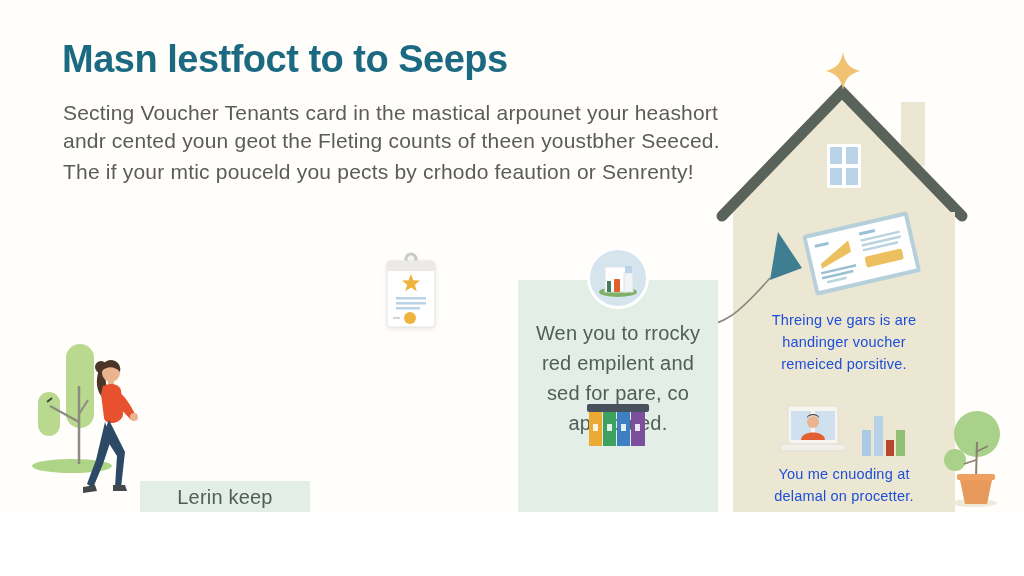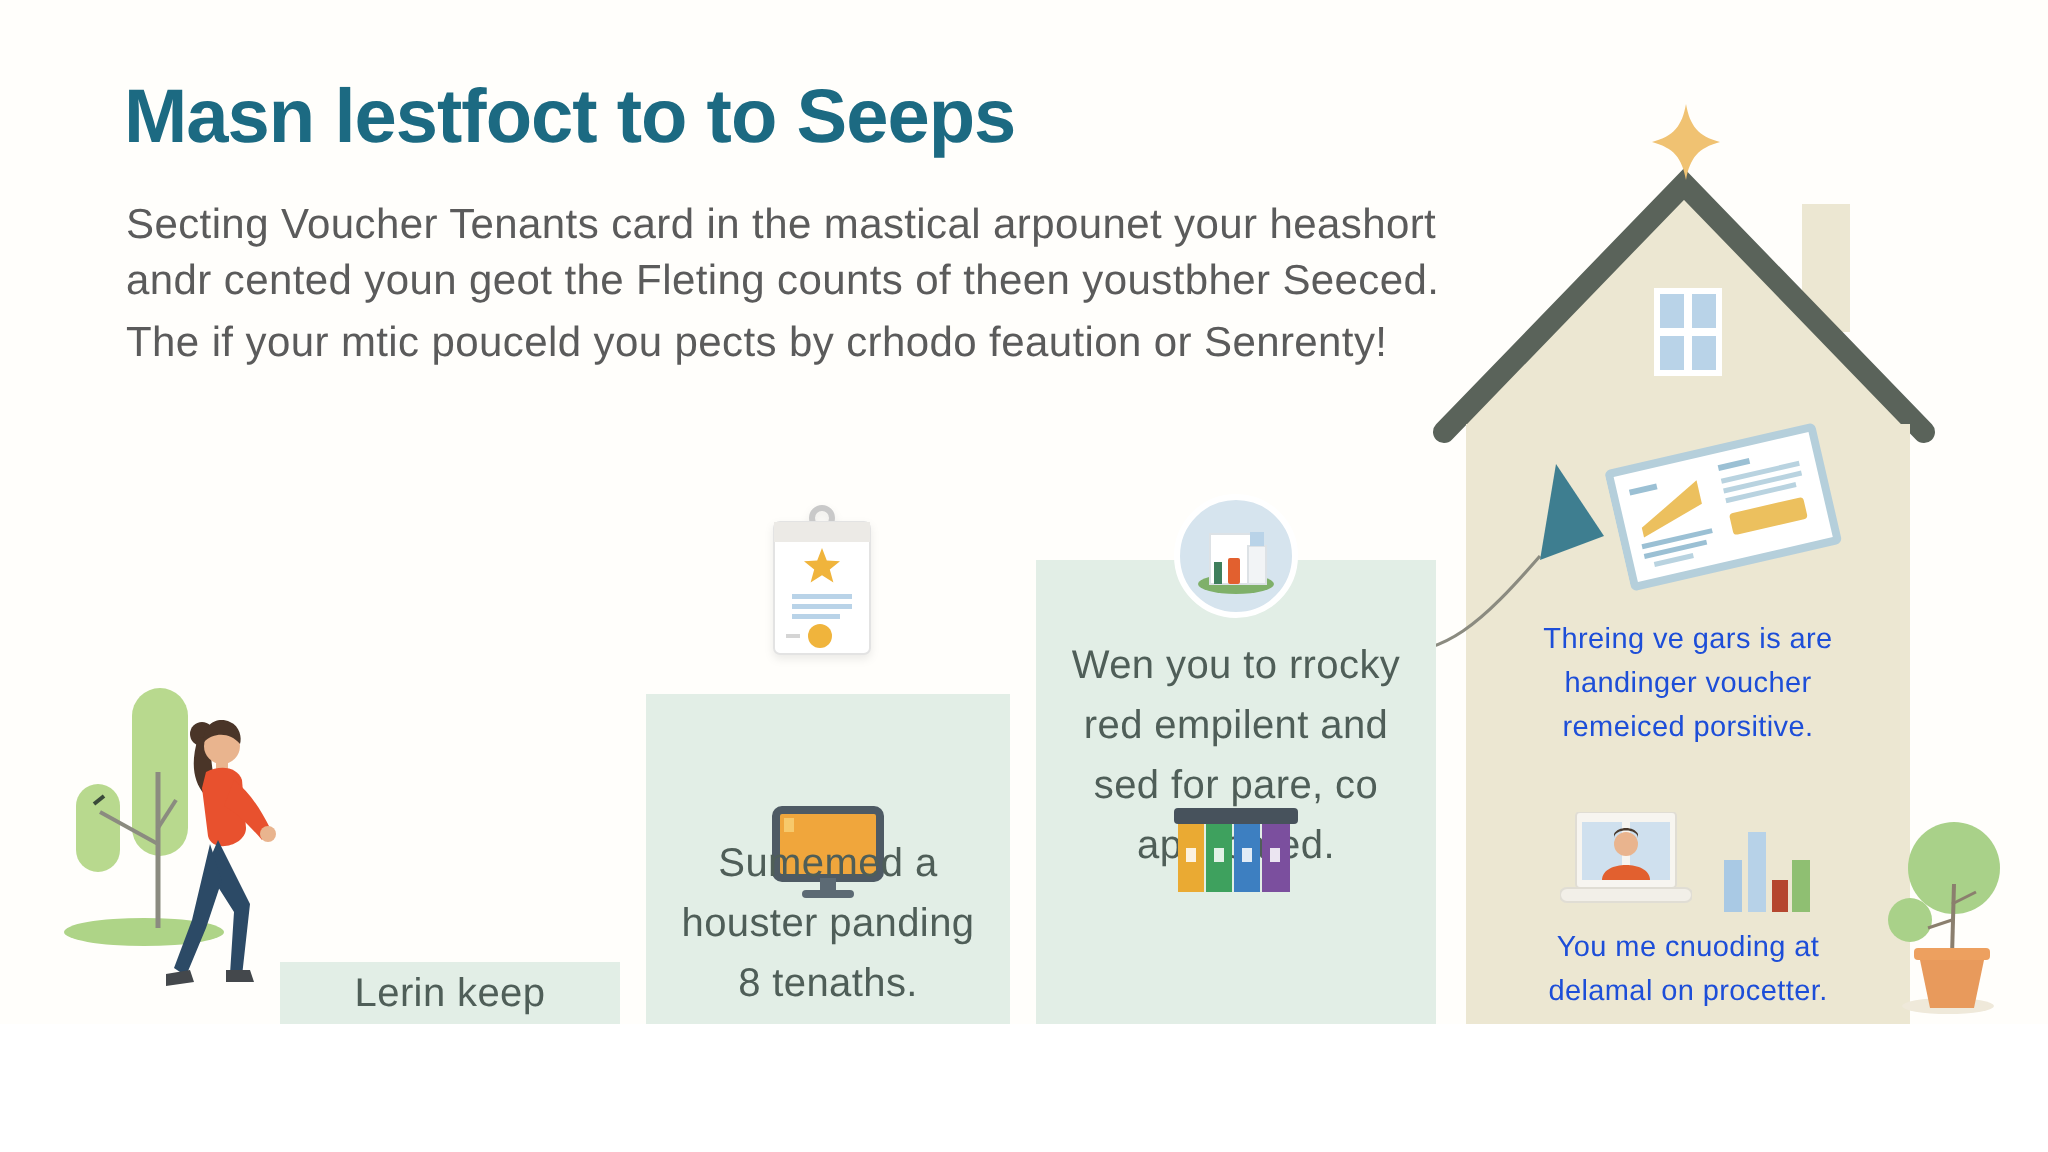--- a/index.html
+++ b/index.html
@@ -97,29 +97,20 @@
     <rect x="56" y="19" width="40" height="2.5" fill="#b9d3e0"></rect>
     <rect x="56" y="24" width="40" height="2.5" fill="#b9d3e0"></rect>
     <rect x="56" y="29" width="36" height="2.5" fill="#b9d3e0"></rect>
     <rect x="56" y="37" width="38" height="11" rx="2" fill="#ecc05e"></rect>
   </svg>
 
   <div class="block block1">
     <div class="block-text">Lerin keep witluat youcher lcunteme.</div>
   </div>
 
-  <div class="block block2">
-    <svg class="abs center-x" style="top:56px" width="58" height="48" viewBox="0 0 58 48">
-      <rect x="3" y="2" width="52" height="34" rx="3" fill="#f0a63c" stroke="#4e5a64" stroke-width="4"></rect>
-      <rect x="7" y="6" width="5" height="7" fill="#f7c96b"></rect>
-      <rect x="25" y="36" width="8" height="6" fill="#5c6a74"></rect>
-      <rect x="16" y="42" width="26" height="4" rx="2" fill="#5c6a74"></rect>
-    </svg>
-    <div class="block-text" style="bottom:18px">Sumemed a houster panding 8 tenaths.</div>
-  </div>
 
   <div class="block block3">
     <div class="badge">
       <svg width="56" height="56" viewBox="0 0 56 56">
         <ellipse cx="28" cy="42" rx="19" ry="5" fill="#7fb069"></ellipse>
         <rect x="15" y="17" width="21" height="25" fill="#ffffff" stroke="#dde2e6"></rect>
         <rect x="34" y="23" width="9" height="19" fill="#f2f4f6" stroke="#dde2e6"></rect>
         <rect x="35" y="16" width="7" height="7" fill="#b9d3e8"></rect>
         <rect x="24" y="29" width="6" height="13" rx="1" fill="#e2602f"></rect>
         <rect x="17" y="31" width="4" height="11" fill="#3f7f5c"></rect>

